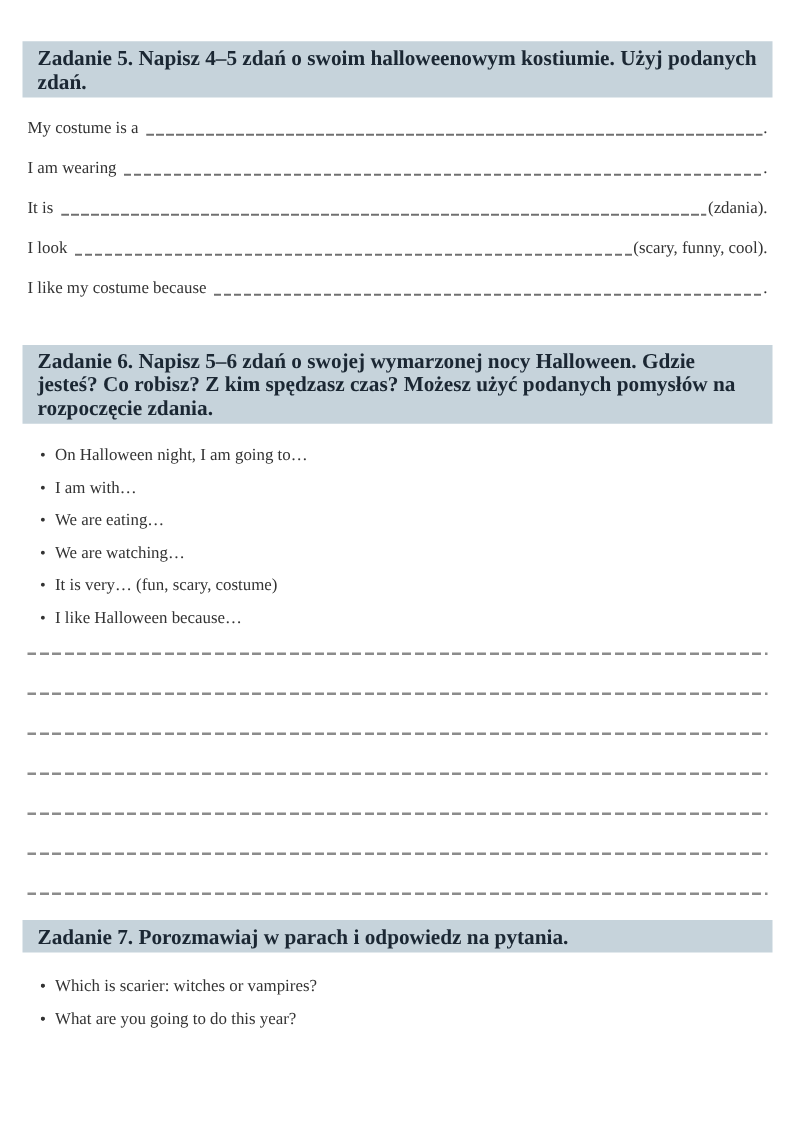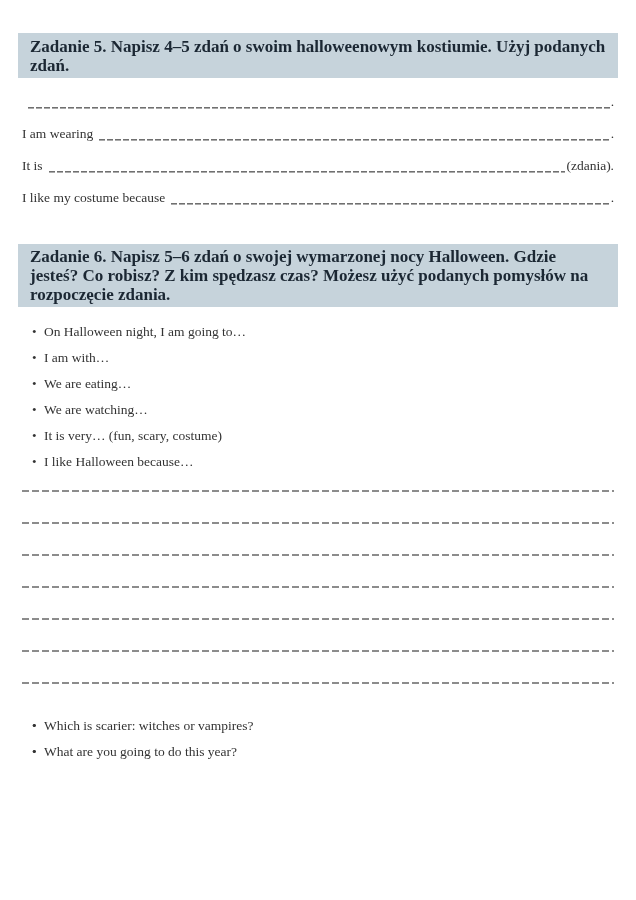--- a/index.html
+++ b/index.html
@@ -98,32 +98,38 @@
 </style>
 </head>
 <body>
 
 <div class="page">
 
   <div class="task-header single">Zadanie 5. Napisz 4–5 zdań o swoim halloweenowym kostiumie. Użyj podanych zdań.</div>
 
   <div class="sentences">
     <div class="sentence">
+      <span>My costume is a</span>
       <span class="blank"></span>
       <span>.</span>
     </div>
     <div class="sentence">
       <span>I am wearing</span>
       <span class="blank"></span>
       <span>.</span>
     </div>
     <div class="sentence">
       <span>It is</span>
       <span class="blank"></span>
       <span>(zdania).</span>
+    </div>
+    <div class="sentence">
+      <span>I look</span>
+      <span class="blank"></span>
+      <span>(scary, funny, cool).</span>
     </div>
     <div class="sentence">
       <span>I like my costume because</span>
       <span class="blank"></span>
       <span>.</span>
     </div>
   </div>
 
   <div class="task-header section-6">Zadanie 6. Napisz 5–6 zdań o swojej wymarzonej nocy Halloween. Gdzie jesteś? Co robisz? Z kim spędzasz czas? Możesz użyć podanych pomysłów na rozpoczęcie zdania.</div>
 
@@ -139,20 +145,21 @@
   <div class="answer-lines">
     <div class="answer-line"></div>
     <div class="answer-line"></div>
     <div class="answer-line"></div>
     <div class="answer-line"></div>
     <div class="answer-line"></div>
     <div class="answer-line"></div>
     <div class="answer-line"></div>
   </div>
 
+  <div class="task-header single section-7-header">Zadanie 7. Porozmawiaj w parach i odpowiedz na pytania.</div>
 
   <ul class="bullet-list questions">
     <li><span class="bullet-glyph">•</span></li>
     <li><span class="bullet-glyph">•</span><span>Which is scarier: witches or vampires?</span></li>
     <li><span class="bullet-glyph">•</span></li>
     <li><span class="bullet-glyph">•</span><span>What are you going to do this year?</span></li>
   </ul>
 
 </div>
 

